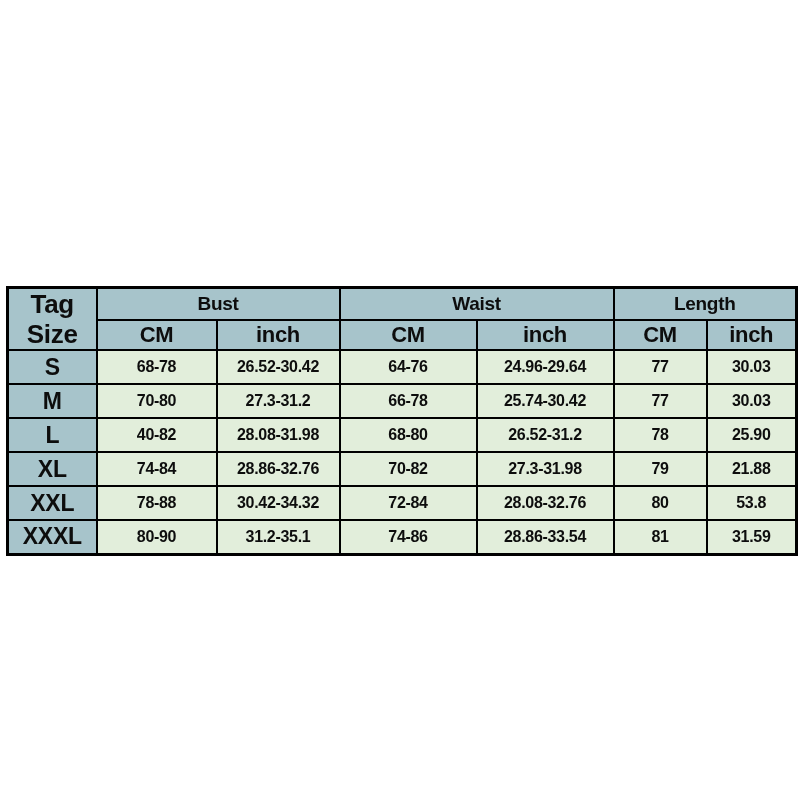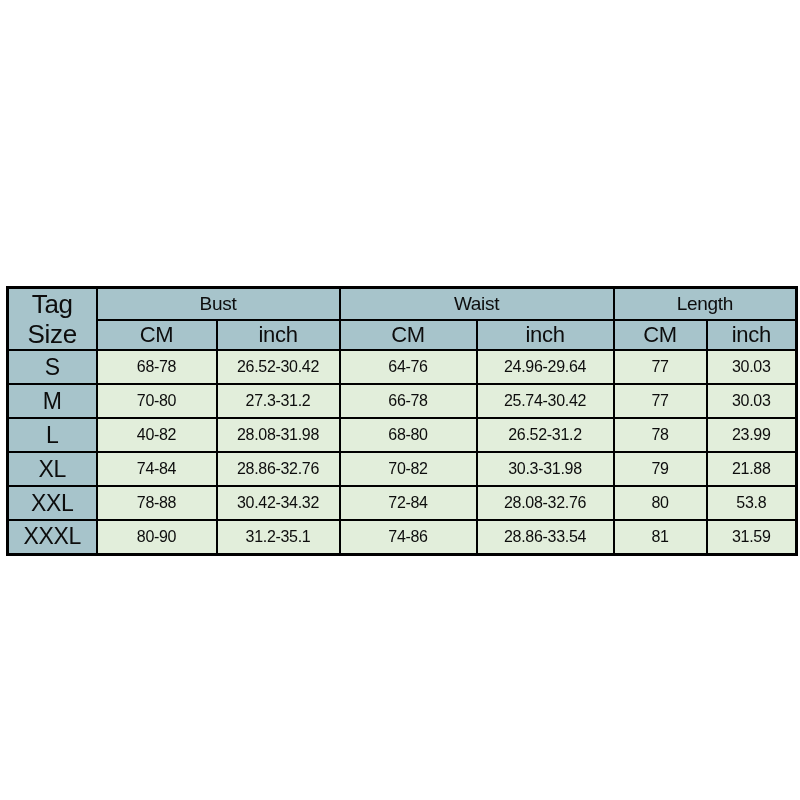--- a/index.html
+++ b/index.html
@@ -24,21 +24,21 @@
     border: 3px solid #000000;
   }
   table.size-chart th,
   table.size-chart td {
     border: 2px solid #000000;
     text-align: center;
     vertical-align: middle;
     padding: 0;
     overflow: hidden;
     white-space: nowrap;
-    font-weight: normal;
+    font-weight: bold;
     letter-spacing: -0.3px;
   }
   
   col.c-size  { width: 89px;  }
   col.c-bcm   { width: 120px; }
   col.c-bin   { width: 123px; }
   col.c-wcm   { width: 137px; }
   col.c-win   { width: 137px; }
   col.c-lcm   { width: 93px;  }
   col.c-lin   { width: 90px;  }
@@ -109,28 +109,28 @@
           <td class="cell-bg data-cell">77</td>
           <td class="cell-bg data-cell">30.03</td>
         </tr>
         <tr class="data-row">
           <th class="hdr-bg size-cell">L</th>
           <td class="cell-bg data-cell">40-82</td>
           <td class="cell-bg data-cell">28.08-31.98</td>
           <td class="cell-bg data-cell">68-80</td>
           <td class="cell-bg data-cell">26.52-31.2</td>
           <td class="cell-bg data-cell">78</td>
-          <td class="cell-bg data-cell">23.99</td>
+          <td class="cell-bg data-cell">25.90</td>
         </tr>
         <tr class="data-row">
           <th class="hdr-bg size-cell">XL</th>
           <td class="cell-bg data-cell">74-84</td>
           <td class="cell-bg data-cell">28.86-32.76</td>
           <td class="cell-bg data-cell">70-82</td>
-          <td class="cell-bg data-cell">30.3-31.98</td>
+          <td class="cell-bg data-cell">27.3-31.98</td>
           <td class="cell-bg data-cell">79</td>
           <td class="cell-bg data-cell">21.88</td>
         </tr>
         <tr class="data-row">
           <th class="hdr-bg size-cell">XXL</th>
           <td class="cell-bg data-cell">78-88</td>
           <td class="cell-bg data-cell">30.42-34.32</td>
           <td class="cell-bg data-cell">72-84</td>
           <td class="cell-bg data-cell">28.08-32.76</td>
           <td class="cell-bg data-cell">80</td>

